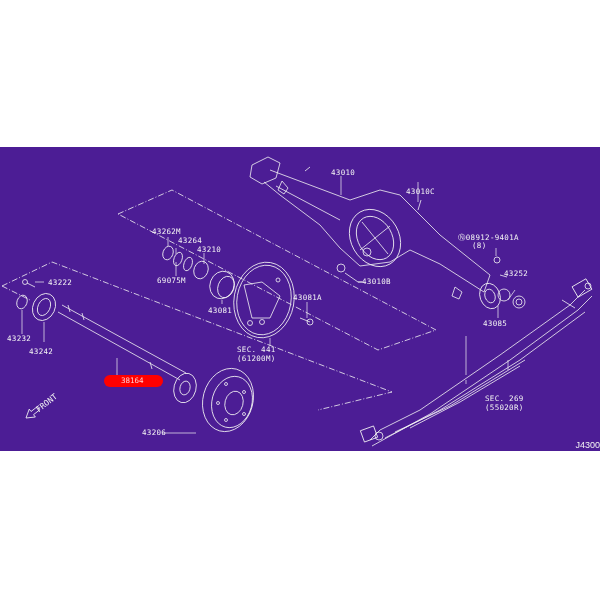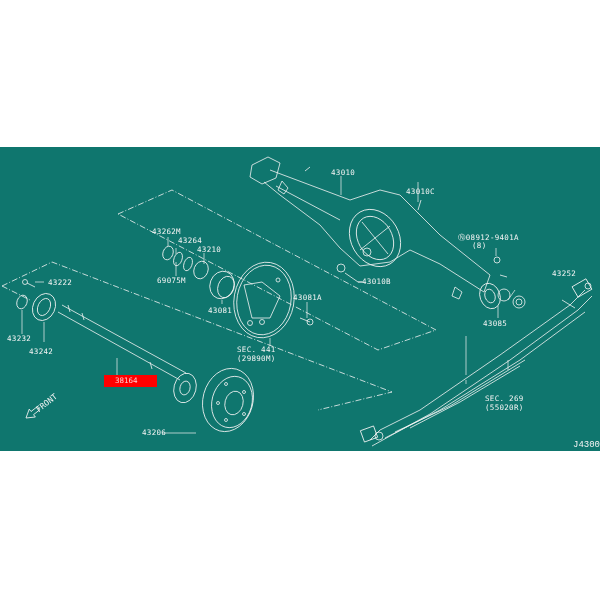--- a/index.html
+++ b/index.html
@@ -1,23 +1,23 @@
 <!DOCTYPE html>
 <html><head>
   <meta charset="utf-8">
   <style>
     html, body { margin: 0; padding: 0; background: #ffffff; }
     body { width: 600px; height: 600px; position: relative; overflow: hidden; font-family: "DejaVu Sans Mono", monospace; }
-    .panel { position: absolute; left: 0; top: 147px; width: 600px; height: 304px; background: #0f766e; }
+    .panel { position: absolute; left: 0; top: 147px; width: 600px; height: 304px; background: #4c1d95; }
     .panel svg { position: absolute; left: 0; top: 0; }
     .lbl { position: absolute; color: #f4f4f4; font-family: "DejaVu Sans Mono", monospace; font-size: 7.5px; letter-spacing: 0.3px; white-space: nowrap; line-height: 1; }
     .lbl.sec { line-height: 1.15; }
-    .hl { position: absolute; background: #ff0000; color: #ffd0d0; font-family: "DejaVu Sans Mono", monospace; font-size: 7.5px; line-height: 12px; padding-left: 11px; }
+    .hl { position: absolute; background: #ff0000; color: #ffd0d0; font-family: "DejaVu Sans Mono", monospace; font-size: 7.5px; line-height: 12px; padding-left: 17px; border-radius: 6px; }
     .front { position: absolute; color: #f4f4f4; font-family: "DejaVu Sans Mono", monospace; font-size: 8px; transform: rotate(-38deg); transform-origin: left bottom; }
-    .code { position: absolute; right: 0; color: #f4f4f4; font-family: Liberation Mono, monospace; font-size: 9px; }
+    .code { position: absolute; right: 0; color: #f4f4f4; font-family: Liberation Sans, sans-serif; font-size: 9px; }
   </style>
 </head>
 <body>
 
 <div class="panel">
   <svg width="600" height="304" viewBox="0 147 600 304" fill="none" stroke="#f4f4f4" stroke-width="0.8">
 
     <g stroke-dasharray="6 2 1 2">
       <polyline points="118,214 172,190 436,330 378,350 118,214"></polyline>
       <polyline points="2,286 52,262 392,392 318,410"></polyline>
@@ -138,37 +138,37 @@
     <g transform="translate(26,418) rotate(-38)">
       <path d="M0,0 L8,-5 L8,-2 L16,-2 L16,2 L8,2 L8,5 Z"></path>
     </g>
   </svg>
 
   <span class="lbl" style="left:331px;top:22px">43010</span>
   <span class="lbl" style="left:406px;top:41px">43010C</span>
   <span class="lbl" style="left:362px;top:131px">43010B</span>
   <span class="lbl" style="left:458px;top:87px">Ⓝ08912-9401A</span>
   <span class="lbl" style="left:472px;top:95px">(8)</span>
-  <span class="lbl" style="left:552px;top:123px">43252</span>
+  <span class="lbl" style="left:504px;top:123px">43252</span>
   <span class="lbl" style="left:483px;top:173px">43085</span>
   <span class="lbl" style="left:152px;top:81px">43262M</span>
   <span class="lbl" style="left:178px;top:90px">43264</span>
   <span class="lbl" style="left:197px;top:99px">43210</span>
   <span class="lbl" style="left:157px;top:130px">69075M</span>
   <span class="lbl" style="left:208px;top:160px">43081</span>
   <span class="lbl" style="left:293px;top:147px">43081A</span>
   <span class="lbl" style="left:48px;top:132px">43222</span>
   <span class="lbl" style="left:7px;top:188px">43232</span>
   <span class="lbl" style="left:29px;top:201px">43242</span>
   <span class="hl" style="left:104px;top:228px;width:42px;height:12px">38164</span>
   <span class="lbl" style="left:142px;top:282px">43206</span>
 
   <div class="lbl sec" style="left:237px;top:199px">
     <div>SEC. 441</div>
-    <div>(29890M)</div>
+    <div>(61200M)</div>
   </div>
   <div class="lbl sec" style="left:485px;top:248px">
     <div>SEC. 269</div>
     <div>(55020R)</div>
   </div>
 
   <span class="front" style="left:40px;top:258px">FRONT</span>
   <span class="code" style="top:293px">J4300</span>
 </div>
 

